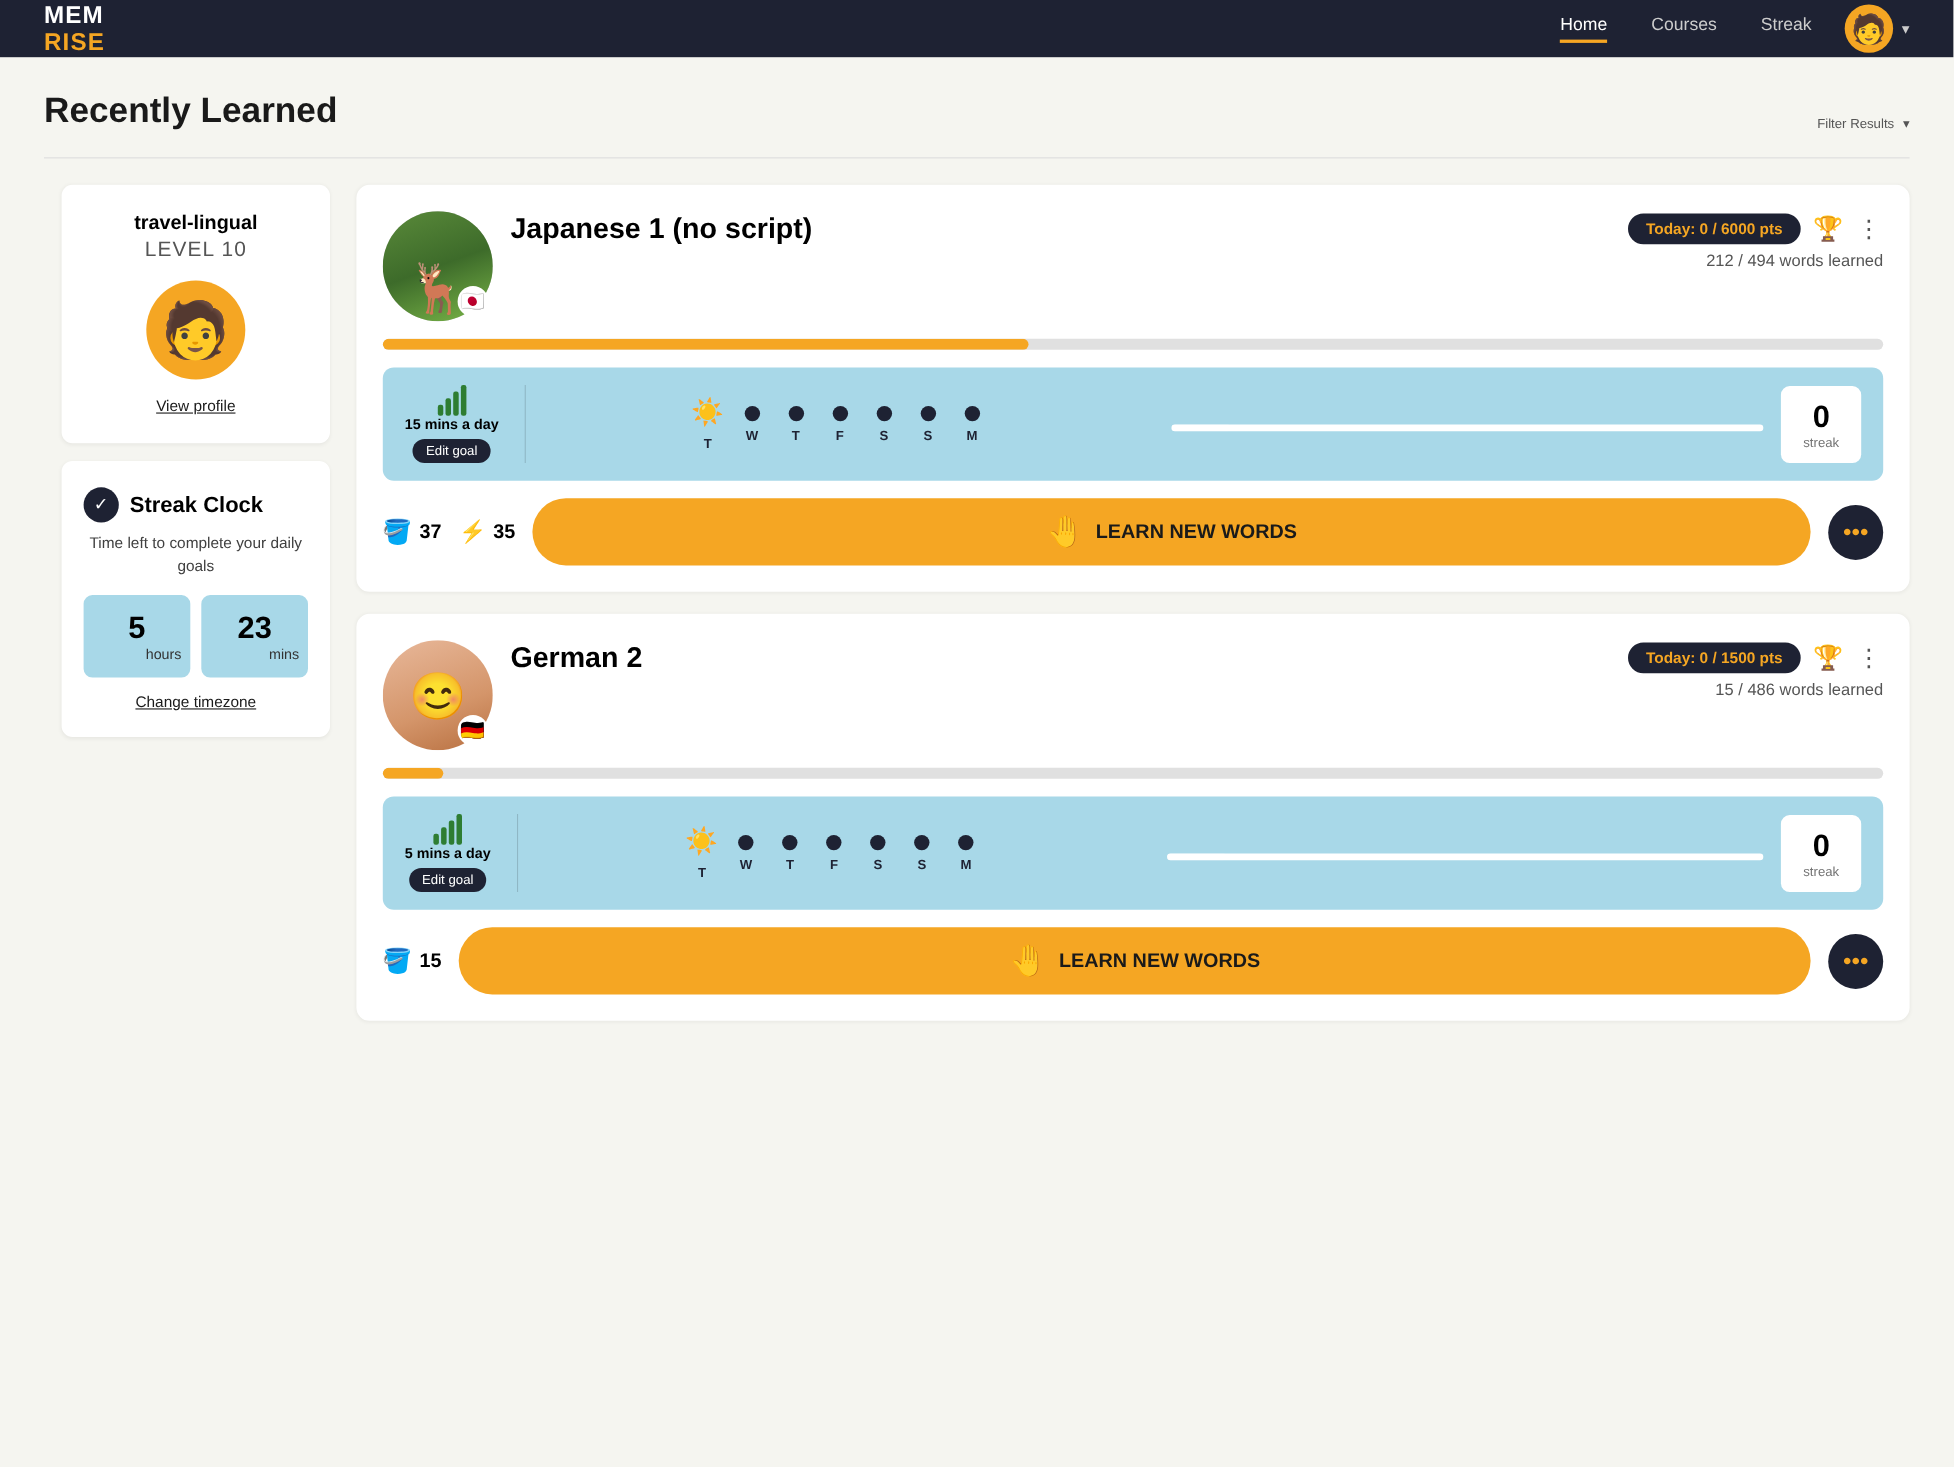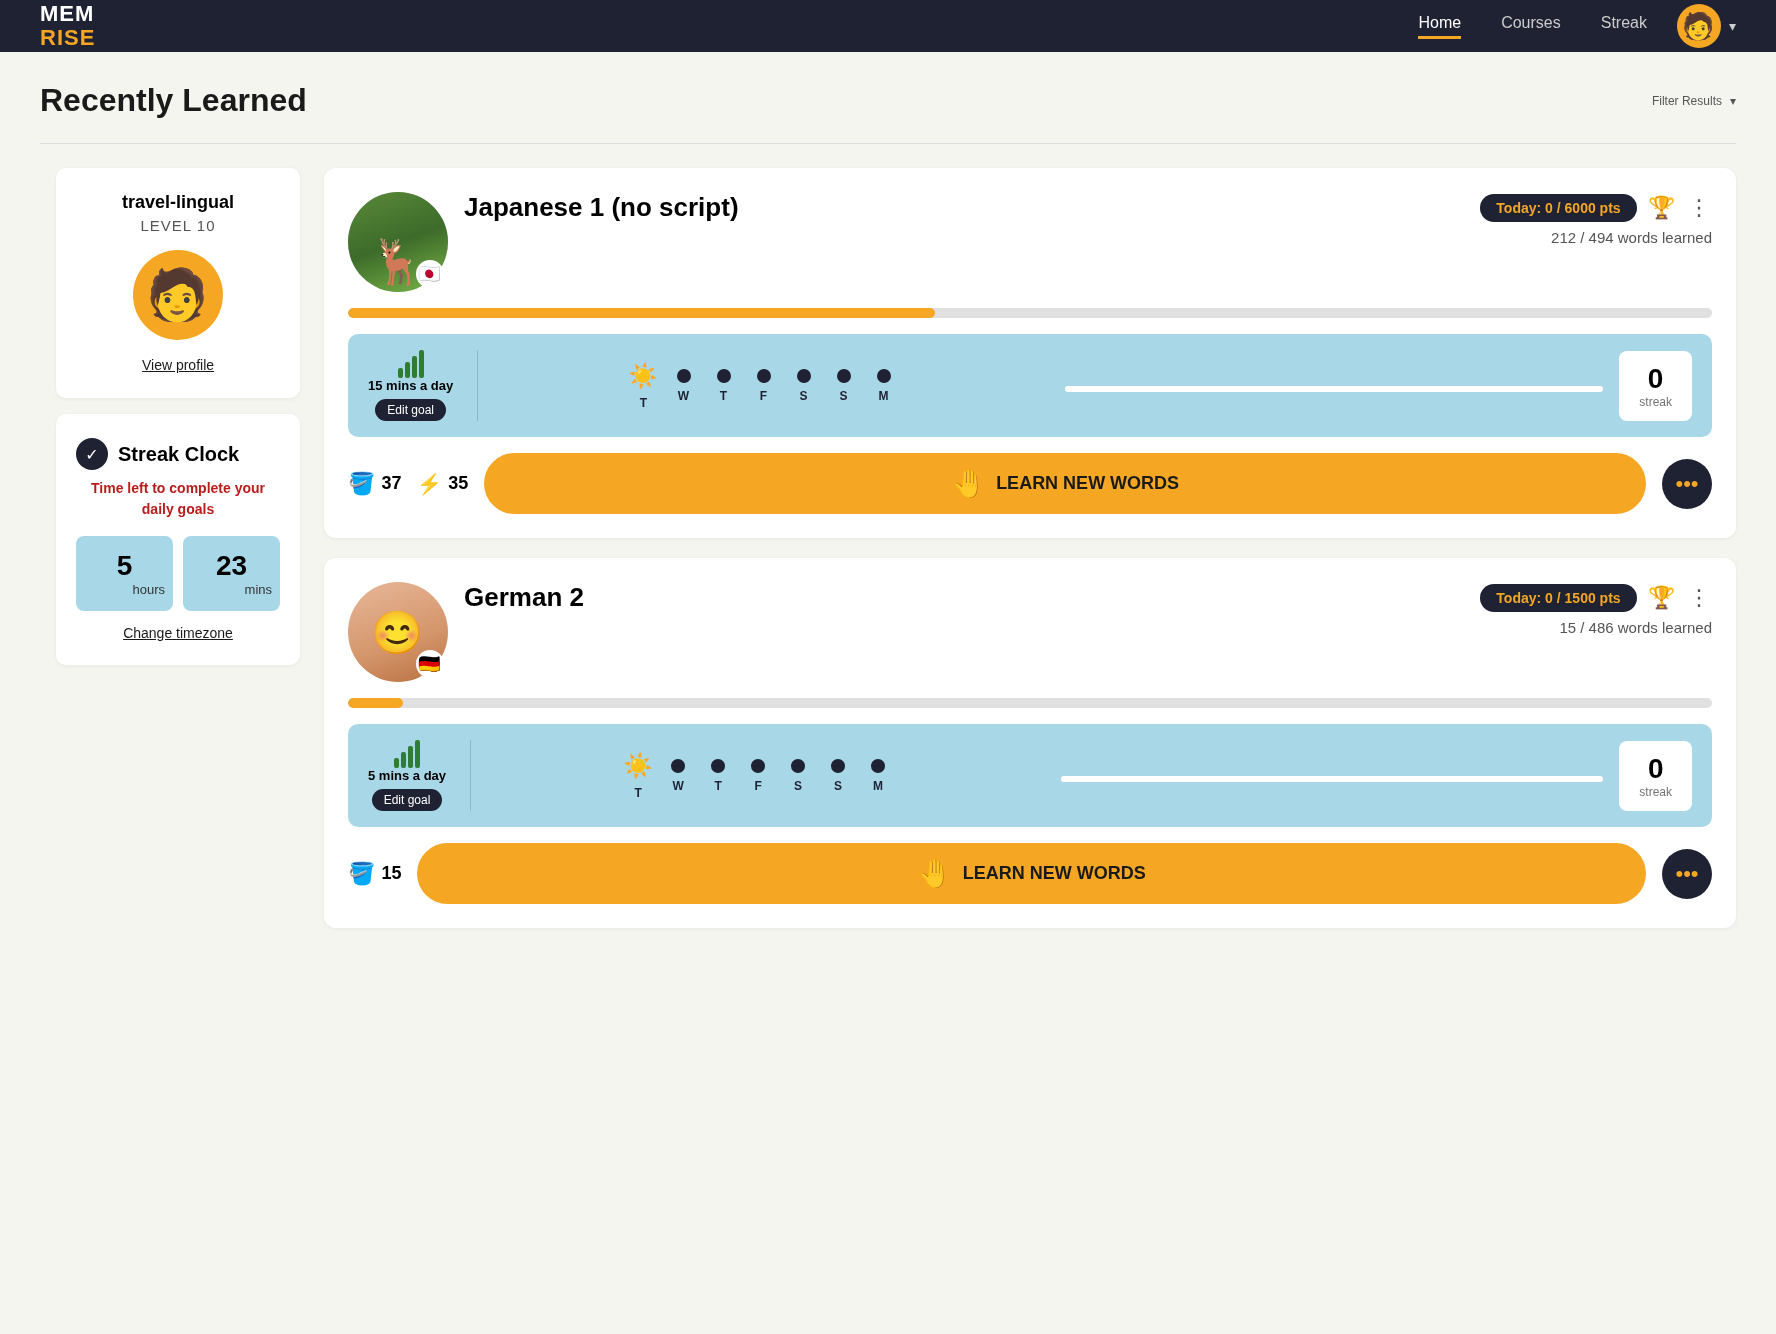--- a/index.html
+++ b/index.html
@@ -42,21 +42,21 @@
       background: #f5a623;
       display: flex; align-items: center; justify-content: center;
       overflow: hidden;
     }
     .avatar-icon { font-size: 26px; }
     .chevron-down { color: #ccc; font-size: 14px; cursor: pointer; }
 
     
     .page { padding: 30px 40px; }
     .page-header {
-      display: flex; align-items: center; justify-content: space-between;
+      display: flex; align-items: flex-end; justify-content: space-between;
       margin-bottom: 24px;
     }
     .page-title { font-size: 32px; font-weight: 800; color: #1a1a1a; }
     .filter-results {
       display: flex; align-items: center; gap: 8px;
       font-size: 12px; color: #555; cursor: pointer;
     }
 
     
     .main-layout { display: flex; gap: 24px; }
@@ -65,21 +65,21 @@
     .sidebar { width: 260px; flex-shrink: 0; display: flex; flex-direction: column; gap: 16px; padding-left: 16px; }
 
     .profile-card {
       background: #fff;
       border-radius: 10px;
       padding: 24px 20px;
       text-align: center;
       box-shadow: 0 1px 4px rgba(0,0,0,0.06);
     }
     .profile-name { font-size: 18px; font-weight: 700; margin-bottom: 4px; }
-    .profile-level { font-size: 15px; color: #555; letter-spacing: 1px; margin-bottom: 16px; }
+    .profile-level { font-size: 19px; color: #555; letter-spacing: 1px; margin-bottom: 16px; }
     .avatar-large {
       width: 90px; height: 90px; border-radius: 50%;
       background: #f5a623;
       margin: 0 auto 16px;
       display: flex; align-items: center; justify-content: center;
     }
     .avatar-large-icon { font-size: 50px; }
     .stats-row { display: flex; gap: 10px; margin-bottom: 14px; }
     .stat-box {
       flex: 1; background: #a8d8e8; border-radius: 8px;
@@ -96,21 +96,21 @@
       box-shadow: 0 1px 4px rgba(0,0,0,0.06);
     }
     .streak-title-row { display: flex; align-items: center; gap: 10px; margin-bottom: 8px; }
     .streak-check {
       width: 32px; height: 32px; border-radius: 50%;
       background: #1e2233; color: #fff;
       display: flex; align-items: center; justify-content: center;
       font-size: 16px; flex-shrink: 0;
     }
     .streak-title { font-size: 20px; font-weight: 700; }
-    .streak-desc { font-size: 14px; color: #b91c1c; text-align: center; margin-bottom: 16px; line-height: 1.5; font-weight: bold; }
+    .streak-desc { font-size: 14px; color: #404040; text-align: center; margin-bottom: 16px; line-height: 1.5; }
     .time-row { display: flex; gap: 10px; margin-bottom: 14px; }
     .time-box {
       flex: 1; background: #a8d8e8; border-radius: 8px;
       padding: 14px 8px; text-align: center;
     }
     .time-number { font-size: 28px; font-weight: 800; }
     .time-label { font-size: 13px; color: #333; text-align: right; }
     .change-timezone { font-size: 14px; color: #1a1a1a; text-decoration: underline; cursor: pointer; display: block; text-align: center; }
 
     

